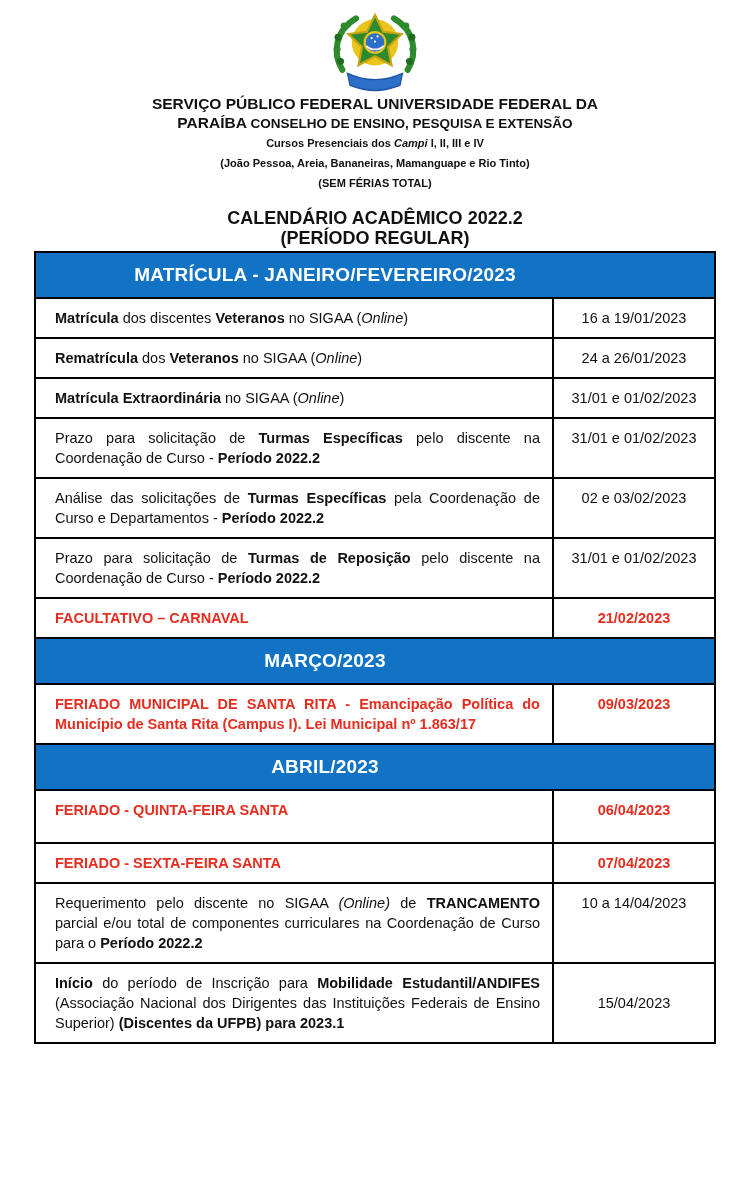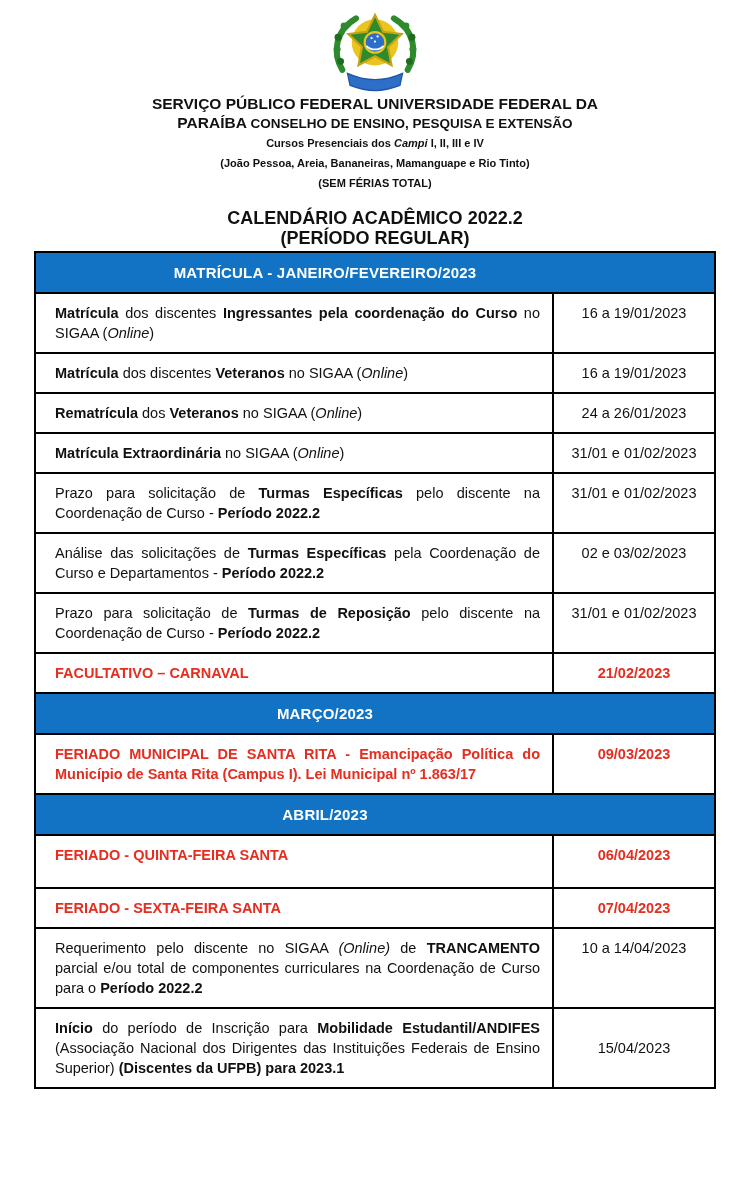--- a/index.html
+++ b/index.html
@@ -40,21 +40,21 @@
     border-collapse: collapse;
     width: 680px;
     margin: 3px auto 0 auto;
     table-layout: fixed;
   }
   table.calendar td { border: 2px solid #000; }
   td.section-header {
     background: var(--blue);
     color: #fff;
     font-weight: bold;
-    font-size: 15px;
+    font-size: 19px;
     text-align: center;
     padding: 11px 100px 11px 0;
     letter-spacing: 0.2px;
   }
   td.event-cell {
     padding: 9px 12px 9px 19px;
     font-size: 14.5px;
     line-height: 20px;
     text-align: justify;
     vertical-align: top;
@@ -125,24 +125,20 @@
   <table class="calendar">
     <colgroup>
       <col style="width:518px">
       <col style="width:162px">
     </colgroup>
     <tbody>
         <tr>
           <td colspan="2" class="section-header">MATRÍCULA - JANEIRO/FEVEREIRO/2023</td>
         </tr>
         <tr>
-          <td class="event-cell tone-default"><span class="b">Matrícula</span><span> dos discentes </span><span class="b">Ingressantes pela coordenação do Curso</span><span> no SIGAA (</span><span class="i">Online</span><span>)</span></td>
-          <td class="date-cell tone-default">16 a 19/01/2023</td>
-        </tr>
-        <tr>
           <td class="event-cell tone-default"><span class="b">Matrícula</span><span> dos discentes </span><span class="b">Veteranos</span><span> no SIGAA (</span><span class="i">Online</span><span>)</span></td>
           <td class="date-cell tone-default">16 a 19/01/2023</td>
         </tr>
         <tr>
           <td class="event-cell tone-default"><span class="b">Rematrícula</span><span> dos </span><span class="b">Veteranos</span><span> no SIGAA (</span><span class="i">Online</span><span>)</span></td>
           <td class="date-cell tone-default">24 a 26/01/2023</td>
         </tr>
         <tr>
           <td class="event-cell tone-default"><span class="b">Matrícula Extraordinária</span><span> no SIGAA (</span><span class="i">Online</span><span>)</span></td>
           <td class="date-cell tone-default">31/01 e 01/02/2023</td>

